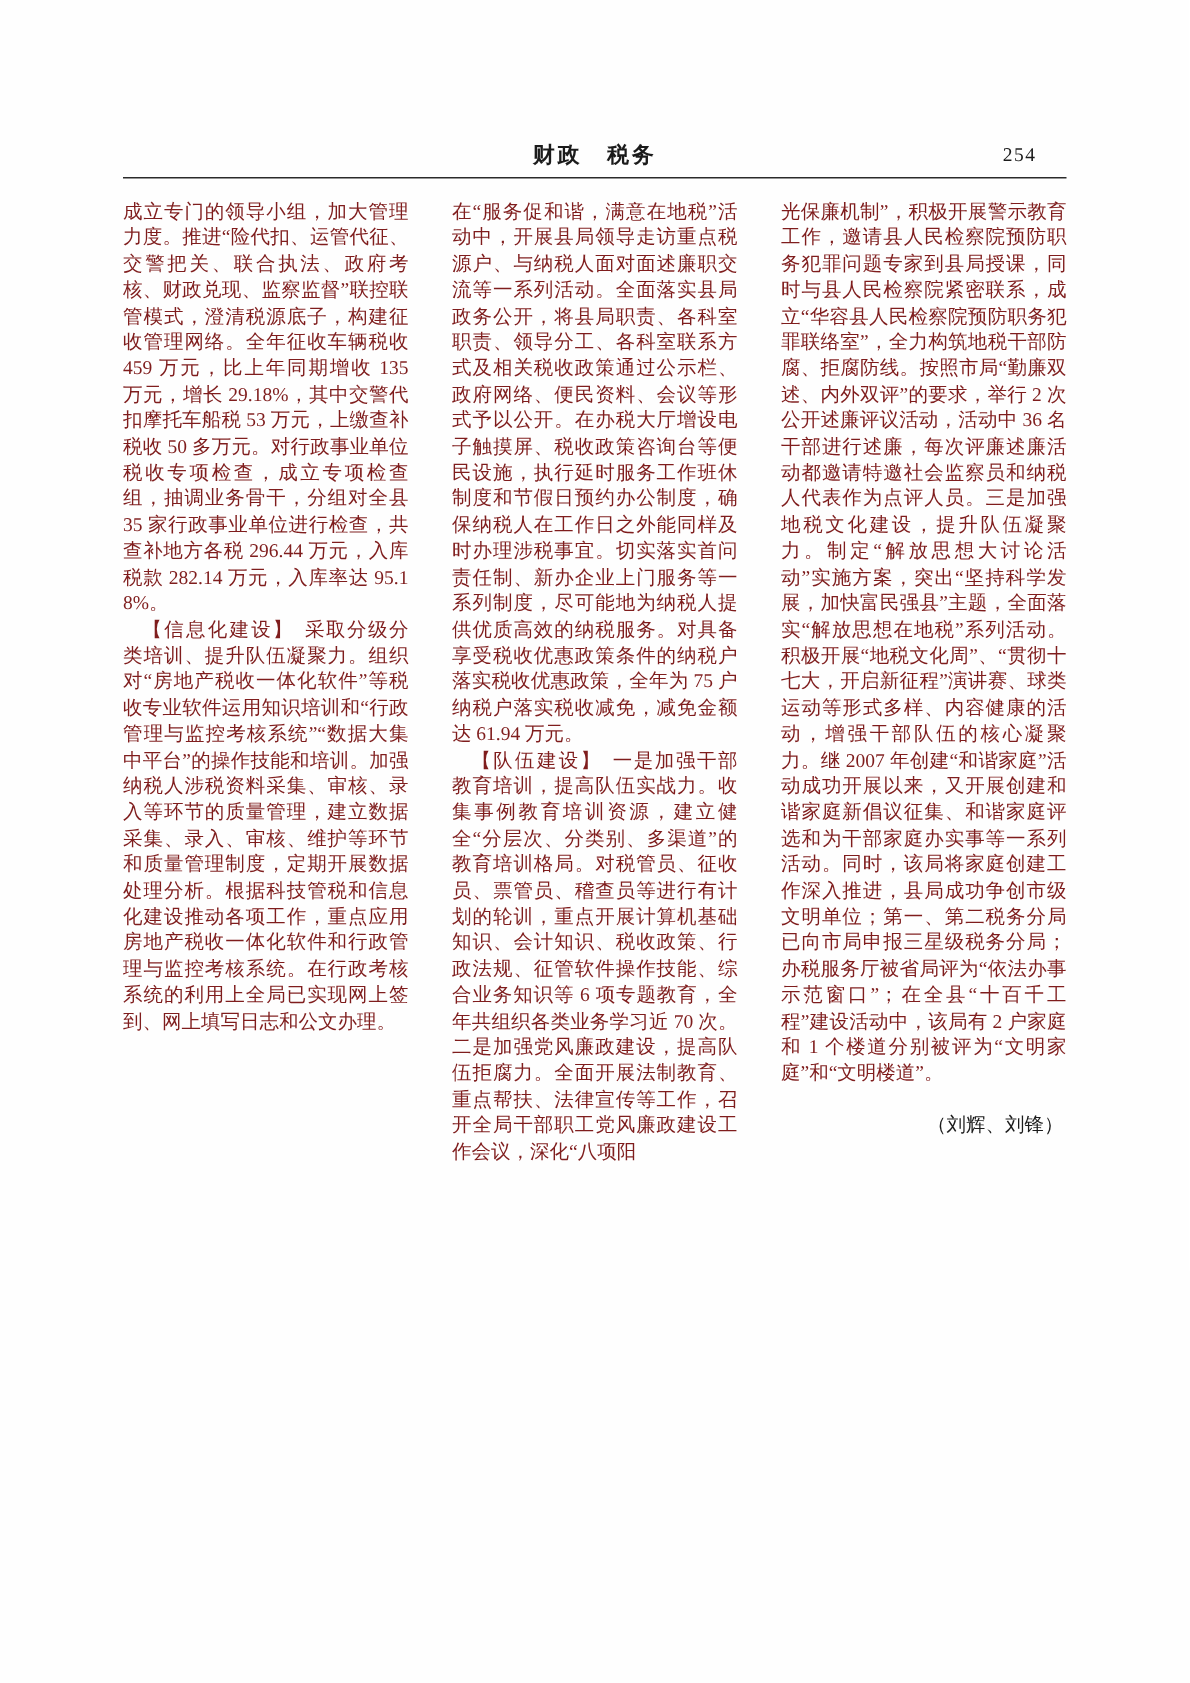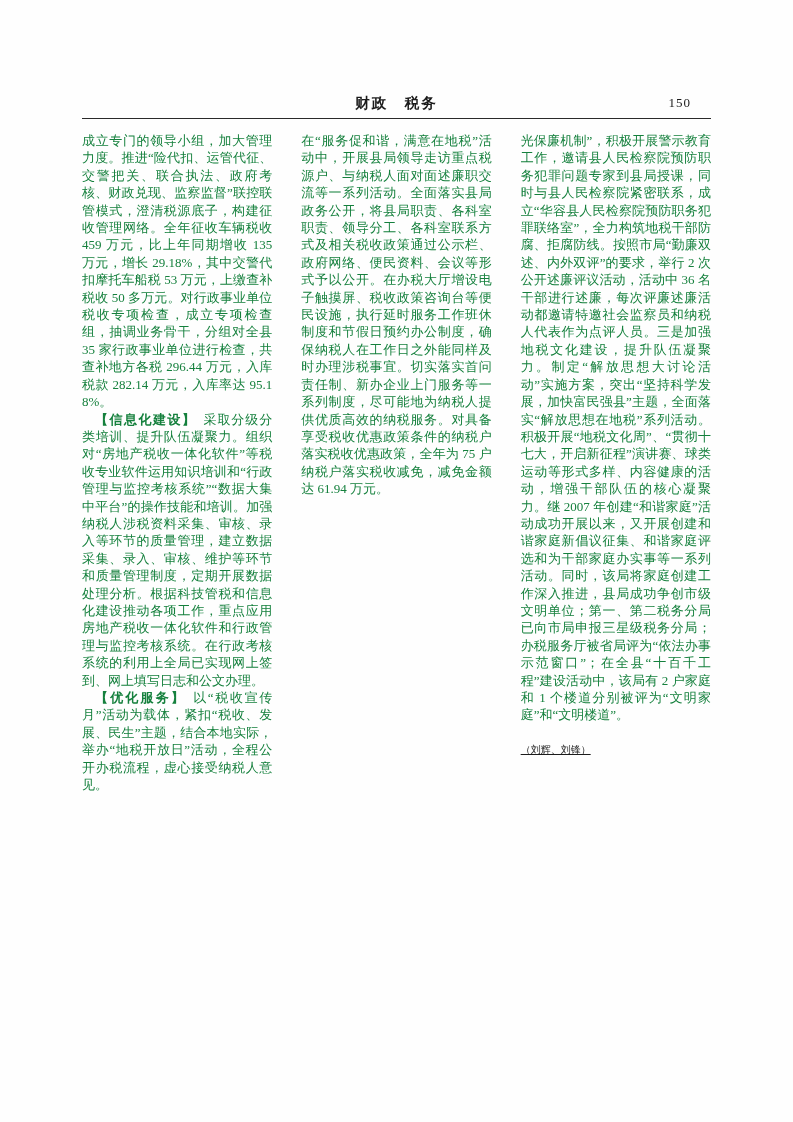--- a/index.html
+++ b/index.html
@@ -57,68 +57,68 @@
     flex: 1 1 0;
     min-width: 0;
   }
 
   .para {
     font-size: 13px;
     line-height: 17.4px;
     text-align: justify;
     text-justify: inter-ideograph;
     word-break: break-all;
-    color: #15803d;
+    color: #7f1d1d;
   }
   .para.section {
     text-indent: 1em;
   }
   .sec-heading {
     font-family: "Liberation Sans", sans-serif;
-    font-weight: bold;
+    font-weight: normal;
     margin-right: 7px;
     letter-spacing: 0.5px;
   }
   .signature {
-    font-size: 10px;
+    font-size: 13px;
     line-height: 17.4px;
+    text-align: right;
     margin-top: 17px;
     padding-right: 2px;
-    text-decoration: underline;
   }
 </style>
 </head>
 <body>
 
 <div class="page">
   <div class="content">
 
     <div class="page-header">
       <div class="header-title">财政　税务</div>
-      <div class="page-number">150</div>
+      <div class="page-number">254</div>
     </div>
     <hr class="header-rule">
 
     <div class="columns">
 
       <section class="column">
         <p class="para">
           <span>成立专门的领导小组，加大管理力度。推进“险代扣、运管代征、交警把关、联合执法、政府考核、财政兑现、监察监督”联控联管模式，澄清税源底子，构建征收管理网络。全年征收车辆税收 459 万元，比上年同期增收 135 万元，增长 29.18%，其中交警代扣摩托车船税 53 万元，上缴查补税收 50 多万元。对行政事业单位税收专项检查，成立专项检查组，抽调业务骨干，分组对全县 35 家行政事业单位进行检查，共查补地方各税 296.44 万元，入库税款 282.14 万元，入库率达 95.18%。</span>
         </p>
         <p class="para section">
           <b class="sec-heading">【信息化建设】</b><span>采取分级分类培训、提升队伍凝聚力。组织对“房地产税收一体化软件”等税收专业软件运用知识培训和“行政管理与监控考核系统”“数据大集中平台”的操作技能和培训。加强纳税人涉税资料采集、审核、录入等环节的质量管理，建立数据采集、录入、审核、维护等环节和质量管理制度，定期开展数据处理分析。根据科技管税和信息化建设推动各项工作，重点应用房地产税收一体化软件和行政管理与监控考核系统。在行政考核系统的利用上全局已实现网上签到、网上填写日志和公文办理。</span>
         </p>
-        <p class="para section">
-          <b class="sec-heading">【优化服务】</b><span>以“税收宣传月”活动为载体，紧扣“税收、发展、民生”主题，结合本地实际，举办“地税开放日”活动，全程公开办税流程，虚心接受纳税人意见。</span>
-        </p>
       </section>
 
       <section class="column">
         <p class="para">
           <span>在“服务促和谐，满意在地税”活动中，开展县局领导走访重点税源户、与纳税人面对面述廉职交流等一系列活动。全面落实县局政务公开，将县局职责、各科室职责、领导分工、各科室联系方式及相关税收政策通过公示栏、政府网络、便民资料、会议等形式予以公开。在办税大厅增设电子触摸屏、税收政策咨询台等便民设施，执行延时服务工作班休制度和节假日预约办公制度，确保纳税人在工作日之外能同样及时办理涉税事宜。切实落实首问责任制、新办企业上门服务等一系列制度，尽可能地为纳税人提供优质高效的纳税服务。对具备享受税收优惠政策条件的纳税户落实税收优惠政策，全年为 75 户纳税户落实税收减免，减免金额达 61.94 万元。</span>
+        </p>
+        <p class="para section">
+          <b class="sec-heading">【队伍建设】</b><span>一是加强干部教育培训，提高队伍实战力。收集事例教育培训资源，建立健全“分层次、分类别、多渠道”的教育培训格局。对税管员、征收员、票管员、稽查员等进行有计划的轮训，重点开展计算机基础知识、会计知识、税收政策、行政法规、征管软件操作技能、综合业务知识等 6 项专题教育，全年共组织各类业务学习近 70 次。二是加强党风廉政建设，提高队伍拒腐力。全面开展法制教育、重点帮扶、法律宣传等工作，召开全局干部职工党风廉政建设工作会议，深化“八项阳</span>
         </p>
       </section>
 
       <section class="column">
         <p class="para">
           <span>光保廉机制”，积极开展警示教育工作，邀请县人民检察院预防职务犯罪问题专家到县局授课，同时与县人民检察院紧密联系，成立“华容县人民检察院预防职务犯罪联络室”，全力构筑地税干部防腐、拒腐防线。按照市局“勤廉双述、内外双评”的要求，举行 2 次公开述廉评议活动，活动中 36 名干部进行述廉，每次评廉述廉活动都邀请特邀社会监察员和纳税人代表作为点评人员。三是加强地税文化建设，提升队伍凝聚力。制定“解放思想大讨论活动”实施方案，突出“坚持科学发展，加快富民强县”主题，全面落实“解放思想在地税”系列活动。积极开展“地税文化周”、“贯彻十七大，开启新征程”演讲赛、球类运动等形式多样、内容健康的活动，增强干部队伍的核心凝聚力。继 2007 年创建“和谐家庭”活动成功开展以来，又开展创建和谐家庭新倡议征集、和谐家庭评选和为干部家庭办实事等一系列活动。同时，该局将家庭创建工作深入推进，县局成功争创市级文明单位；第一、第二税务分局已向市局申报三星级税务分局；办税服务厅被省局评为“依法办事示范窗口”；在全县“十百千工程”建设活动中，该局有 2 户家庭和 1 个楼道分别被评为“文明家庭”和“文明楼道”。</span>
         </p>
         <p class="signature">（刘辉、刘锋）</p>
       </section>
 

